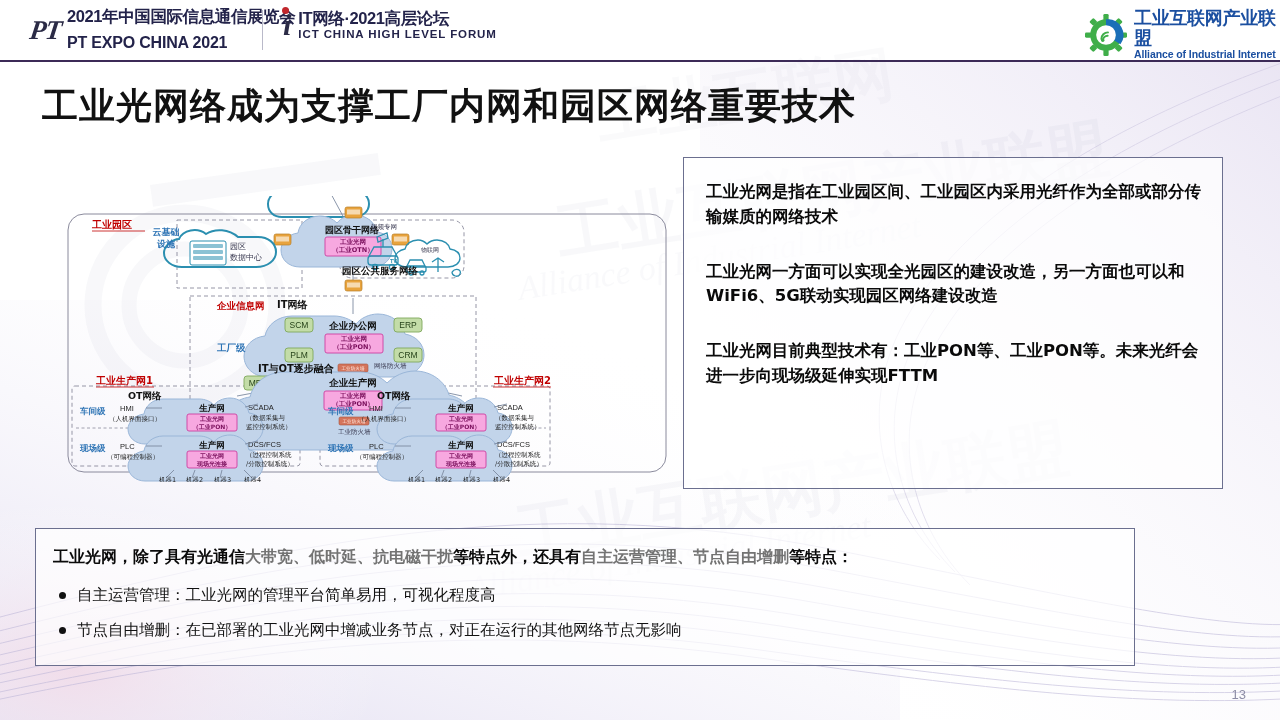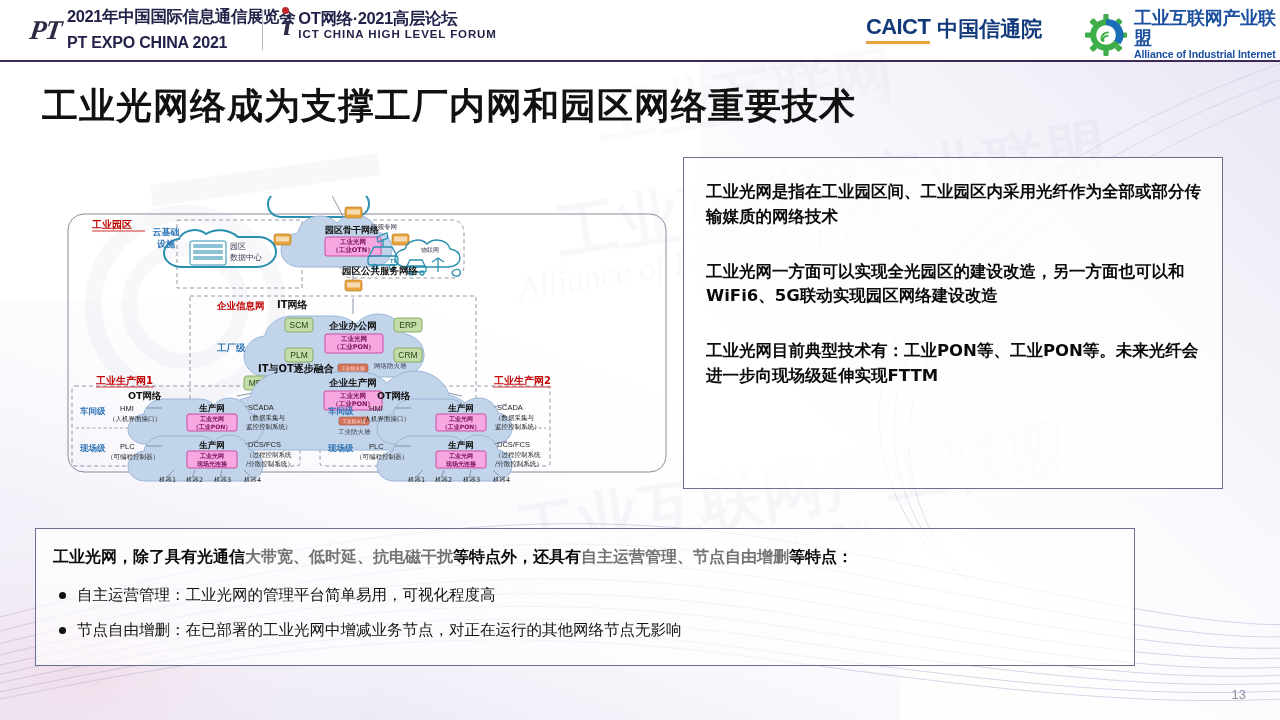--- a/index.html
+++ b/index.html
@@ -160,29 +160,25 @@
       <div id="pt-cn">2021年中国国际信息通信展览会</div>
       <div id="pt-en">PT EXPO CHINA 2021</div>
     </span>
   </div>
 
   <div id="hdr-divider"></div>
 
   <div class="logo-row" id="logo-ict">
     <span id="ict-i">i</span>
     <span id="ict-texts">
-      <div id="ict-cn">OT网络·2021高层论坛</div>
+      <div id="ict-cn">IT网络·2021高层论坛</div>
       <div id="ict-en">ICT CHINA HIGH LEVEL FORUM</div>
     </span>
   </div>
 
-  <div class="logo-row" id="logo-caict">
-    <span id="caict-en">CAICT</span>
-    <span id="caict-cn">中国信通院</span>
-  </div>
 
   <div class="logo-row" id="logo-aii">
     <svg id="aii-gear" viewBox="0 0 64 64">
       <g fill="#3fae49">
         <circle cx="32" cy="32" r="24"></circle>
         <g>
           <rect x="28" y="0" width="8" height="10" rx="2"></rect>
           <rect x="28" y="54" width="8" height="10" rx="2"></rect>
           <rect x="0" y="28" width="10" height="8" rx="2"></rect>
           <rect x="54" y="28" width="10" height="8" rx="2"></rect>

